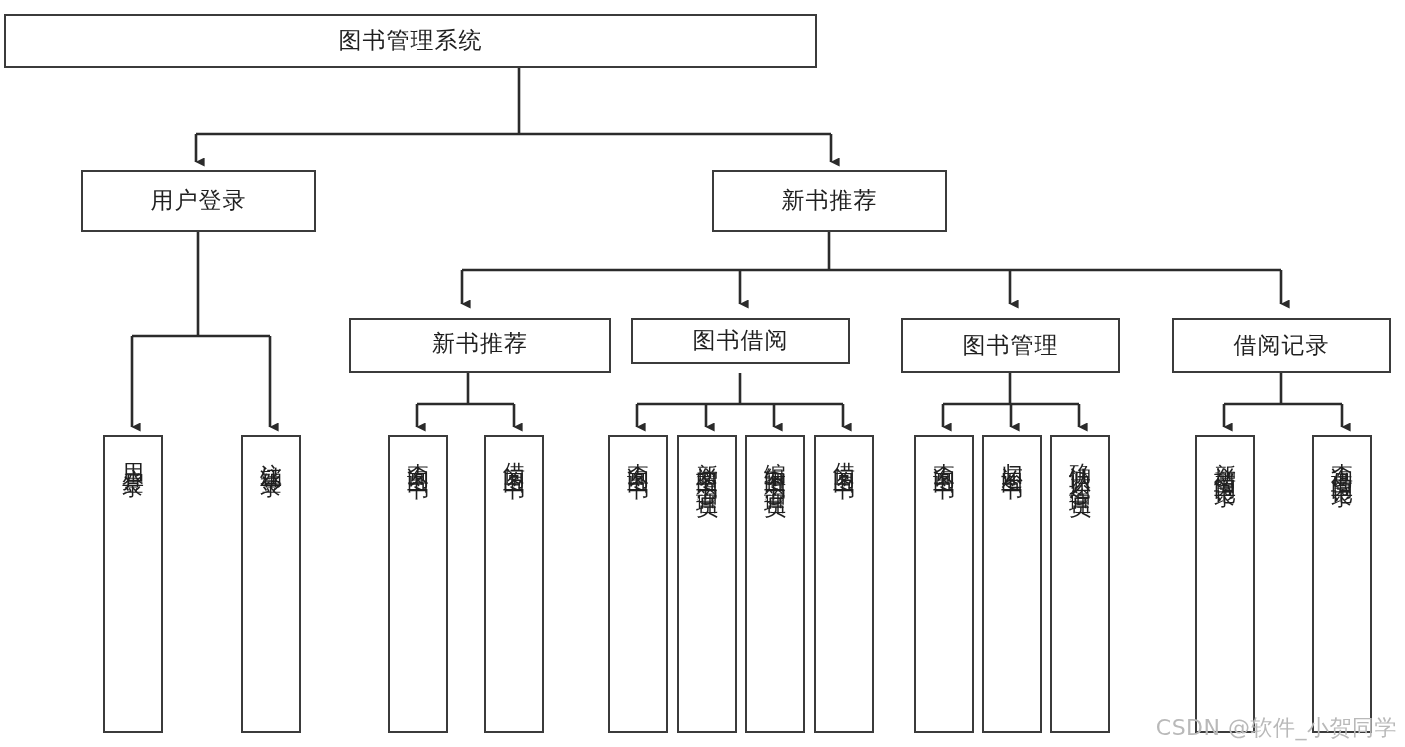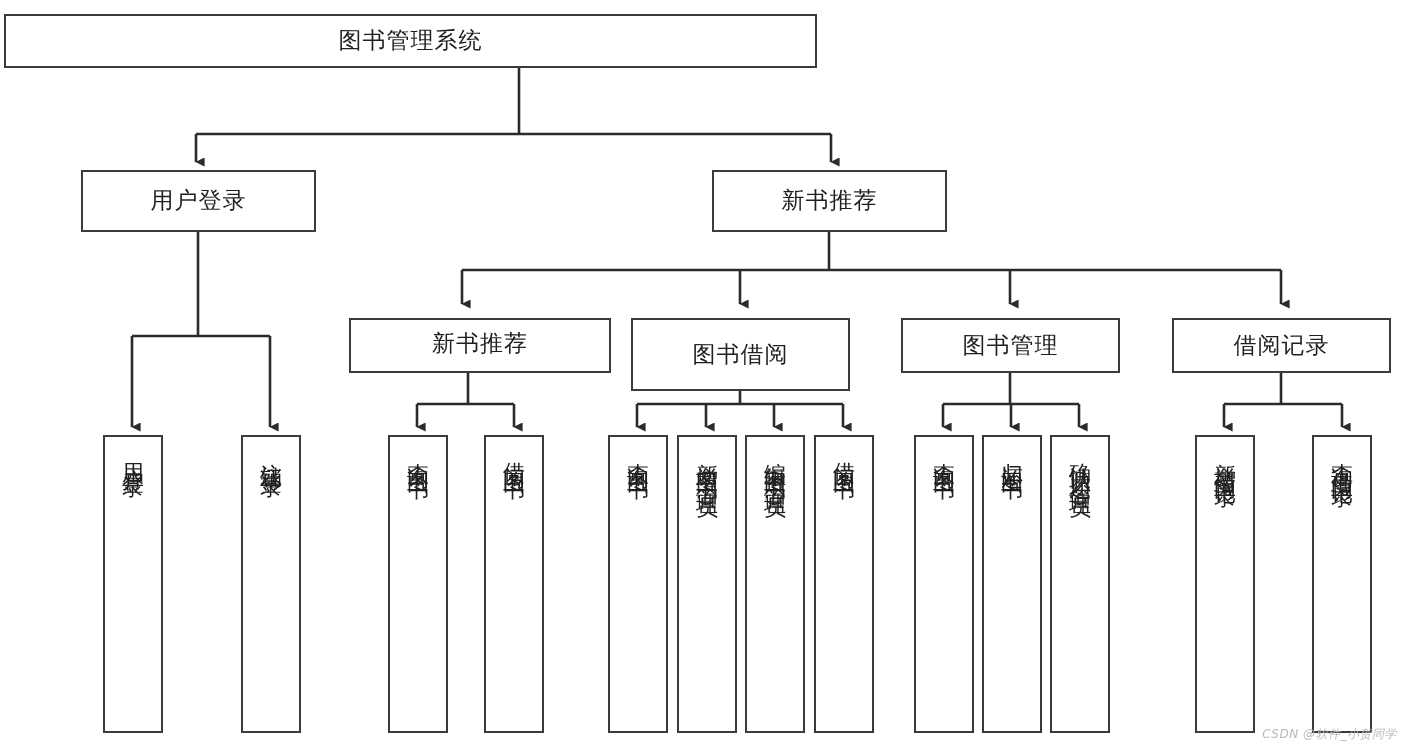--- a/index.html
+++ b/index.html
@@ -54,25 +54,24 @@
     color: #1f1f1f;
     white-space: nowrap;
   }
   .htext {
     white-space: nowrap;
   }
   .watermark {
     position: absolute;
     right: 8px;
     bottom: 4px;
-    font-size: 12px;
+    font-size: 22px;
     color: #b9b9b9;
     letter-spacing: 0.5px;
     white-space: nowrap;
-    font-style: italic;
   }
 </style>
 </head>
 <body>
 
 <div id="canvas">
 
   <svg id="wires" viewBox="0 0 1405 747" xmlns="http://www.w3.org/2000/svg">
     <defs>
       <marker id="arw" markerWidth="10" markerHeight="10" refX="4.5" refY="8.6" orient="auto" markerUnits="userSpaceOnUse">
@@ -130,21 +129,21 @@
   <div class="node h" style="left:81px; top:170px; width:235px; height:62px;">
     <span class="htext">用户登录</span>
   </div>
   <div class="node h" style="left:712px; top:170px; width:235px; height:62px;">
     <span class="htext">新书推荐</span>
   </div>
 
   <div class="node h" style="left:349px; top:318px; width:262px; height:55px;font-family:Liberation Mono, monospace;">
     <span class="htext">新书推荐</span>
   </div>
-  <div class="node h" style="left:631px; top:318px; width:219px; height:73px;">
+  <div class="node h" style="left:631px; top:318px; width:219px; height:46px;">
     <span class="htext">图书借阅</span>
   </div>
   <div class="node h" style="left:901px; top:318px; width:219px; height:55px;">
     <span class="htext">图书管理</span>
   </div>
   <div class="node h" style="left:1172px; top:318px; width:219px; height:55px;">
     <span class="htext">借阅记录</span>
   </div>
 
   <div class="node v" style="left:103px; top:435px; width:60px; height:298px;">

